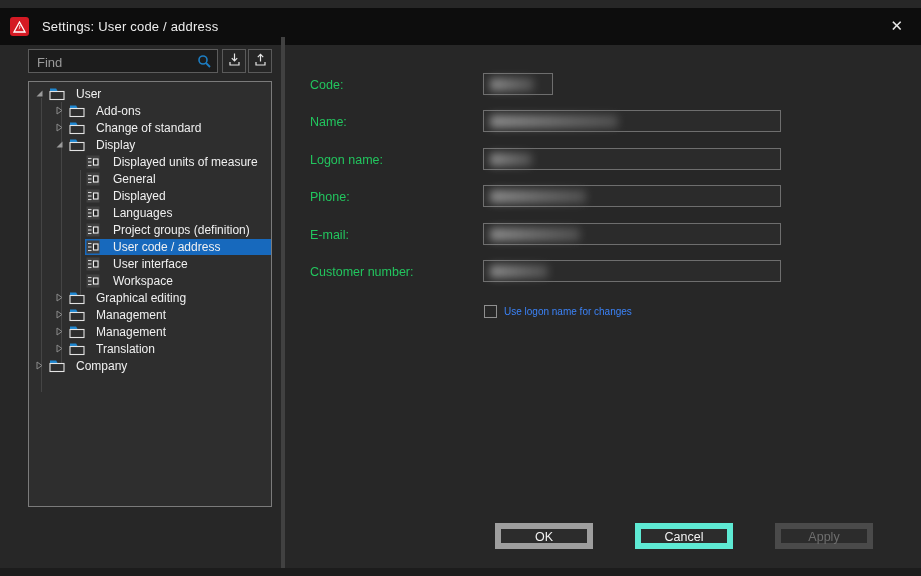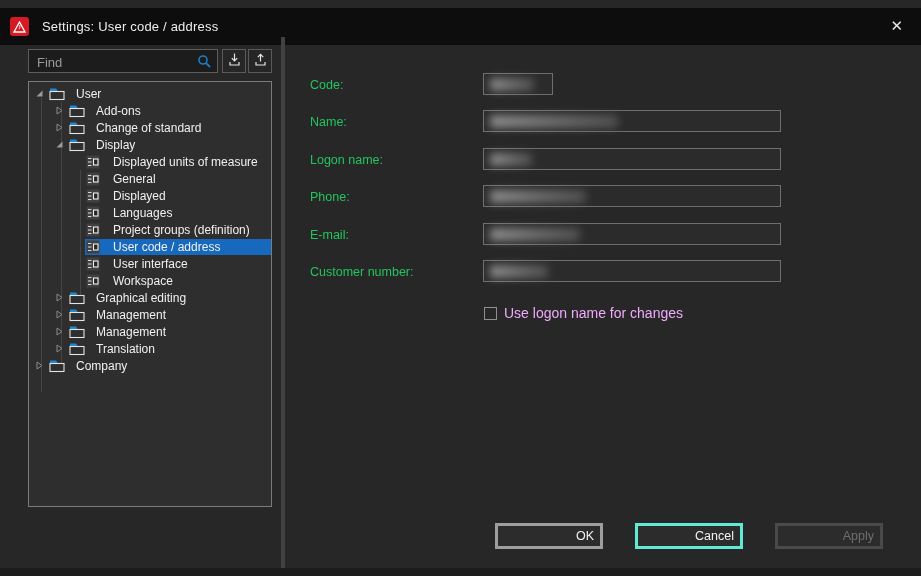--- a/index.html
+++ b/index.html
@@ -37,24 +37,24 @@
   .bottomband{position:absolute;left:0;top:568px;width:100%;height:8px;background:#1c1c1c;}
 
   
   .flabel{position:absolute;left:310px;font-size:12.5px;color:#22c55e;}
   .field{position:absolute;left:483px;height:22px;background:#2b2b2b;border:1px solid #6e6e6e;box-sizing:border-box;}
   .w-small{width:70px;} .w-large{width:298px;}
   .blob{position:absolute;left:6px;top:4px;height:13px;border-radius:3px;background:linear-gradient(90deg,#9d9d9d,#707070 60%,#565656);filter:blur(4px);opacity:.85;}
   .b0{width:44px;} .b1{width:128px;} .b2{width:42px;} .b3{width:96px;} .b4{width:90px;} .b5{width:58px;}
   .checkrow{position:absolute;left:484px;top:305px;display:flex;align-items:center;gap:7px;}
   .checkbox{width:13px;height:13px;border:1px solid #8f8f8f;background:transparent;box-sizing:border-box;flex:0 0 13px;}
-  .checklabel{font-size:14px;color:#f0abfc;}
-
-  
-  .btn{position:absolute;top:523px;width:108px;height:26px;background:#2c2c2c;color:#f2f2f2;font-size:12.5px;border:3px solid #5eead4;font-family:inherit;text-align:right;}
+  .checklabel{font-size:10px;color:#3b82f6;}
+
+  
+  .btn{position:absolute;top:523px;width:98px;height:26px;background:#2c2c2c;color:#f2f2f2;font-size:12.5px;border:6px solid #5eead4;font-family:inherit;}
   #btn-ok{left:495px;border-color:#9e9e9e;}
   #btn-cancel{left:635px;}
   #btn-apply{left:775px;border-color:#4a4a4a;color:#6e6e6e;}
 </style>
 </head>
 <body>
 
 <div id="window">
 
   <div class="titlebar">

